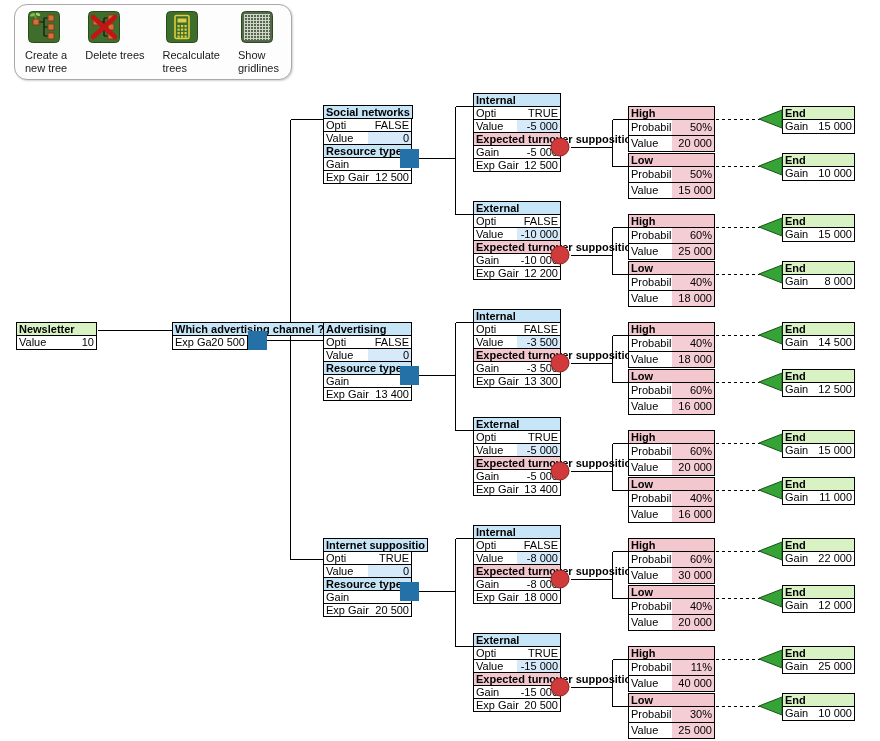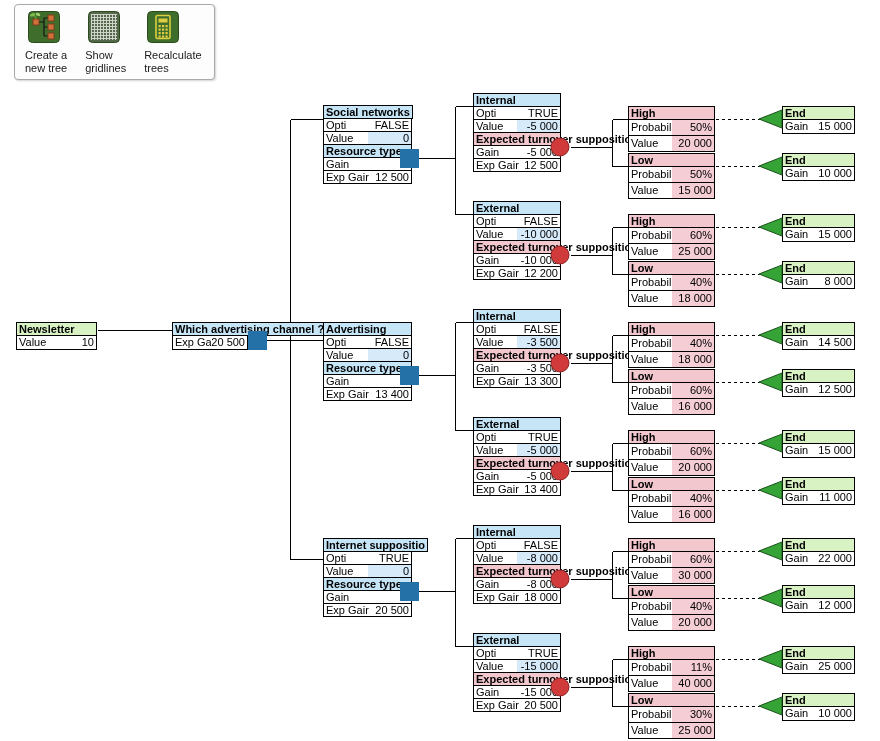--- a/index.html
+++ b/index.html
@@ -1,20 +1,20 @@
 <!DOCTYPE html>
 <html style="--green-header: #d9f2c4; --blue-header: #c6e6f8; --pink-header: #f2c7ce; --blue-cell: #d6eafa; --pink-cell: #f4cdd5; --square: #2471a8; --circle: #d03a3a; --triangle: #35a335;"><head>
 <meta charset="utf-8">
 <style>
   html,body{margin:0;padding:0}
   body{width:880px;height:741px;position:relative;background:#fff;overflow:hidden;
        font-family:"Liberation Sans",sans-serif}
   
   .toolbar{position:absolute;left:14px;top:4px;display:flex;gap:18px;align-items:flex-start;
-           padding:6px 12px 4px 10px;background:#fdfdfd;border:1px solid #a9a9a9;border-radius:4px;
+           padding:6px 12px 4px 10px;background:#fdfdfd;border:1px solid #a9a9a9;border-radius:13px;
            box-shadow:1px 1px 2px rgba(0,0,0,.18);z-index:40}
   .tb-btn{display:flex;flex-direction:column;align-items:flex-start;gap:3px;background:none;
           border:none;padding:0;margin:0;cursor:pointer;font-family:inherit}
   .tb-icon{display:block;margin-left:3px}
   .tb-label{font-size:11px;line-height:13px;color:#1a1a1a;text-align:left;white-space:pre-line}
   
   #canvas{position:absolute;inset:0}
   svg.layer{position:absolute;left:0;top:0}
   #lines{z-index:0}
   #nodes{position:absolute;inset:0;z-index:10}
@@ -61,31 +61,30 @@
         <ellipse cx="4.5" cy="3.8" rx="2.6" ry="1.5" fill="#7fbf4d" transform="rotate(-20 4.5 3.8)"></ellipse>
         <ellipse cx="10" cy="3.4" rx="2.4" ry="1.4" fill="#9ccf6a" transform="rotate(18 10 3.4)"></ellipse>
       </svg>
     </span>
     <span class="tb-label">Create a
 new tree</span>
   </button>
   <button class="tb-btn">
     <span class="tb-icon">
       <svg width="32" height="32" viewBox="0 0 32 32">
-        <defs>
-          <pattern id="gridp" width="3" height="3" patternUnits="userSpaceOnUse">
-            <path d="M0 0.5H3M0.5 0V3" stroke="#cfd5cb" stroke-width="1" fill="none"></path>
-          </pattern>
-        </defs>
-        <rect x="0.5" y="0.5" width="31" height="31" rx="4" fill="#55684c" stroke="#2a4c1d"></rect>
-        <rect x="3" y="3" width="26" height="26" fill="url(#gridp)"></rect>
+        <rect x="0.5" y="0.5" width="31" height="31" rx="4" fill="#3e6d2c" stroke="#2a4c1d"></rect>
+        <path d="M11 11H16M16 7V25M16 7H20M16 16H20M16 25H20" stroke="#141414" stroke-width="1.2" fill="none"></path>
+        <rect x="5" y="8" width="6" height="6" fill="#d2703a" stroke="#7e3f1c"></rect>
+        <rect x="20" y="4" width="6" height="6" fill="#d2703a" stroke="#7e3f1c"></rect>
+        <rect x="20" y="13" width="6" height="6" fill="#d2703a" stroke="#7e3f1c"></rect>
+        <rect x="20" y="22" width="6" height="6" fill="#d2703a" stroke="#7e3f1c"></rect>
+        <path d="M5 6L27 26M27 6L5 26" stroke="#c41414" stroke-width="4.5" stroke-linecap="round" fill="none"></path>
       </svg>
     </span>
-    <span class="tb-label">Show
-gridlines</span>
+    <span class="tb-label">Delete trees</span>
   </button>
   <button class="tb-btn">
     <span class="tb-icon">
       <svg width="32" height="32" viewBox="0 0 32 32">
         <rect x="0.5" y="0.5" width="31" height="31" rx="4" fill="#3e6d2c" stroke="#2a4c1d"></rect>
         <rect x="9" y="4.5" width="14" height="23" rx="1.5" fill="none" stroke="#dece3f" stroke-width="1.6"></rect>
         <rect x="11.5" y="7.5" width="9" height="4" fill="#dece3f"></rect>
         <g fill="#dece3f">
           <rect x="11.5" y="14" width="2.2" height="2.2"></rect>
             <rect x="15" y="14" width="2.2" height="2.2"></rect>
@@ -97,20 +96,35 @@
             <rect x="15" y="21" width="2.2" height="2.2"></rect>
             <rect x="18.5" y="21" width="2.2" height="2.2"></rect>
           <rect x="11.5" y="24.5" width="2.2" height="2.2"></rect>
             <rect x="15" y="24.5" width="2.2" height="2.2"></rect>
             <rect x="18.5" y="24.5" width="2.2" height="2.2"></rect>
         </g>
       </svg>
     </span>
     <span class="tb-label">Recalculate
 trees</span>
+  </button>
+  <button class="tb-btn">
+    <span class="tb-icon">
+      <svg width="32" height="32" viewBox="0 0 32 32">
+        <defs>
+          <pattern id="gridp" width="3" height="3" patternUnits="userSpaceOnUse">
+            <path d="M0 0.5H3M0.5 0V3" stroke="#cfd5cb" stroke-width="1" fill="none"></path>
+          </pattern>
+        </defs>
+        <rect x="0.5" y="0.5" width="31" height="31" rx="4" fill="#55684c" stroke="#2a4c1d"></rect>
+        <rect x="3" y="3" width="26" height="26" fill="url(#gridp)"></rect>
+      </svg>
+    </span>
+    <span class="tb-label">Show
+gridlines</span>
   </button>
 </div>
 
 <div id="canvas">
   <svg id="lines" class="layer" width="880" height="741">
       <line x1="97.5" y1="330.5" x2="172.5" y2="330.5"></line>
       <line x1="257.5" y1="340.5" x2="323.5" y2="340.5"></line>
       <line x1="290.5" y1="119.5" x2="290.5" y2="559.5"></line>
       <line x1="290.5" y1="119.5" x2="323.5" y2="119.5"></line>
       <line x1="290.5" y1="559.5" x2="323.5" y2="559.5"></line>

